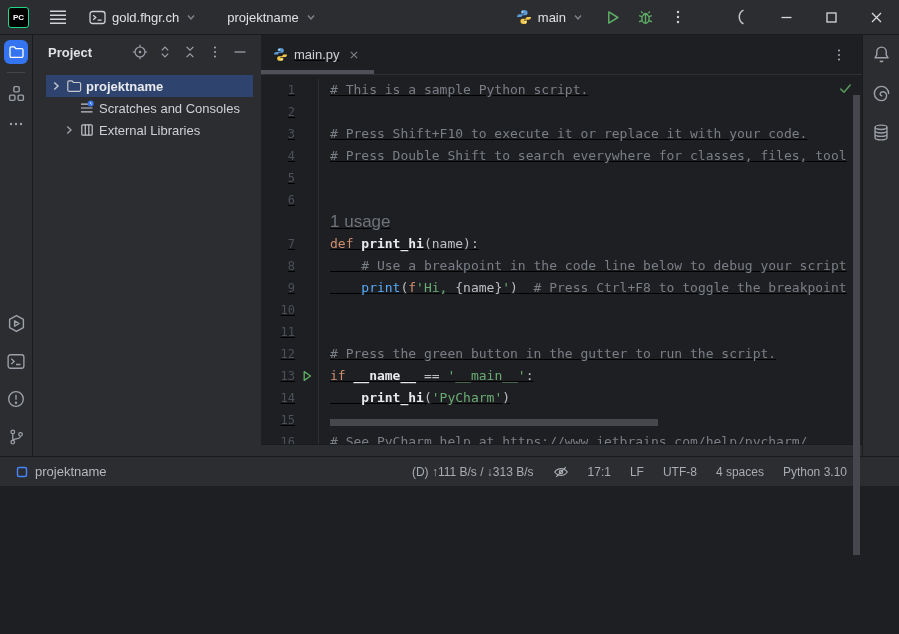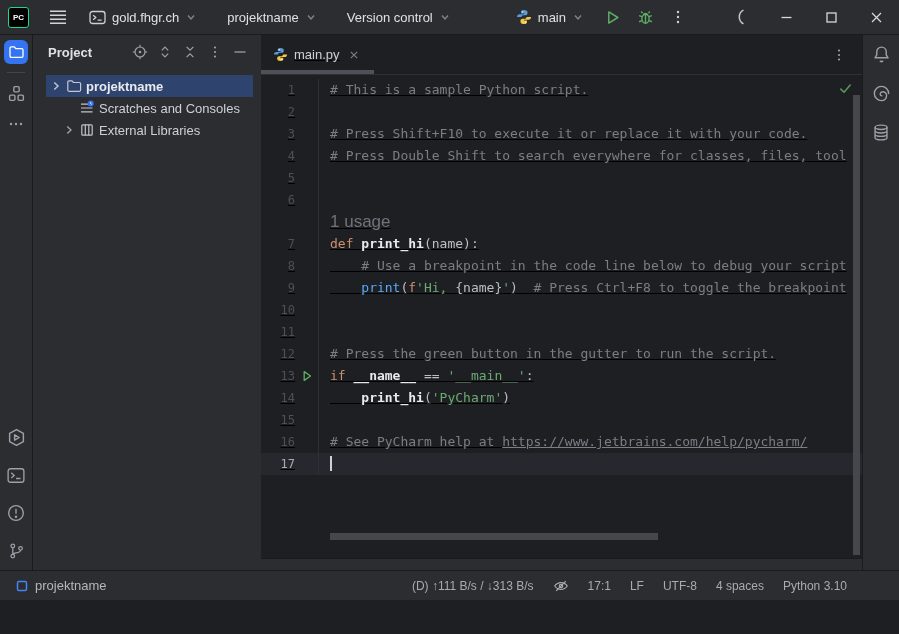--- a/index.html
+++ b/index.html
@@ -1,18 +1,18 @@
 <!DOCTYPE html>
 <html><head>
 <meta charset="utf-8">
 <style>
   * { box-sizing: border-box; }
   html,body { margin:0; padding:0; width:899px; height:634px; overflow:hidden;
     background:#1E1F22; font-family:"Liberation Sans",sans-serif; }
-  .app { width:899px; height:600px; display:flex; flex-direction:column; }
+  .app { width:899px; height:486px; display:flex; flex-direction:column; }
 
   
   .titlebar { flex:0 0 35px; height:35px; background:#2B2D30; border-bottom:1px solid #1A1B1E;
     display:flex; align-items:center; padding:0 6px 0 8px; color:#DFE1E5; font-size:13px; }
   .tb-group { display:flex; align-items:center; }
   .pc-logo { width:21px; height:21px; background:#000; border:1.5px solid #21D789; border-radius:3px;
     display:flex; align-items:center; justify-content:center; margin-right:12px; }
   .pc-logo span { color:#fff; font-size:8px; font-weight:bold; letter-spacing:0; }
   .tb-btn { background:none; border:none; color:#DFE1E5; display:flex; align-items:center; gap:6px;
     padding:5px 8px; border-radius:6px; font-size:13px; font-family:inherit; cursor:default; }
@@ -112,26 +112,20 @@
             <rect x="1" y="1.5" width="15" height="12" rx="2.5"></rect>
             <path d="M4.2 5.2 6.8 7.5 4.2 9.8M8.6 10.2h4"></path>
           </svg>
         <span>gold.fhgr.ch</span>
         <svg class="chev" width="12" height="12" viewBox="0 0 12 12" fill="none" stroke="#9DA0A8" stroke-width="1.4">
             <path d="M3 4.5 6 8l3-3.5"></path>
           </svg>
       </button>
       <button class="tb-btn" style="margin-left:14px">
         <span>projektname</span>
-        <svg class="chev" width="12" height="12" viewBox="0 0 12 12" fill="none" stroke="#9DA0A8" stroke-width="1.4">
-            <path d="M3 4.5 6 8l3-3.5"></path>
-          </svg>
-      </button>
-      <button class="tb-btn" style="margin-left:14px">
-        <span>Version control</span>
         <svg class="chev" width="12" height="12" viewBox="0 0 12 12" fill="none" stroke="#9DA0A8" stroke-width="1.4">
             <path d="M3 4.5 6 8l3-3.5"></path>
           </svg>
       </button>
     </div>
 
     <div class="tb-spacer"></div>
 
     <div class="tb-group">
       <button class="tb-btn">

